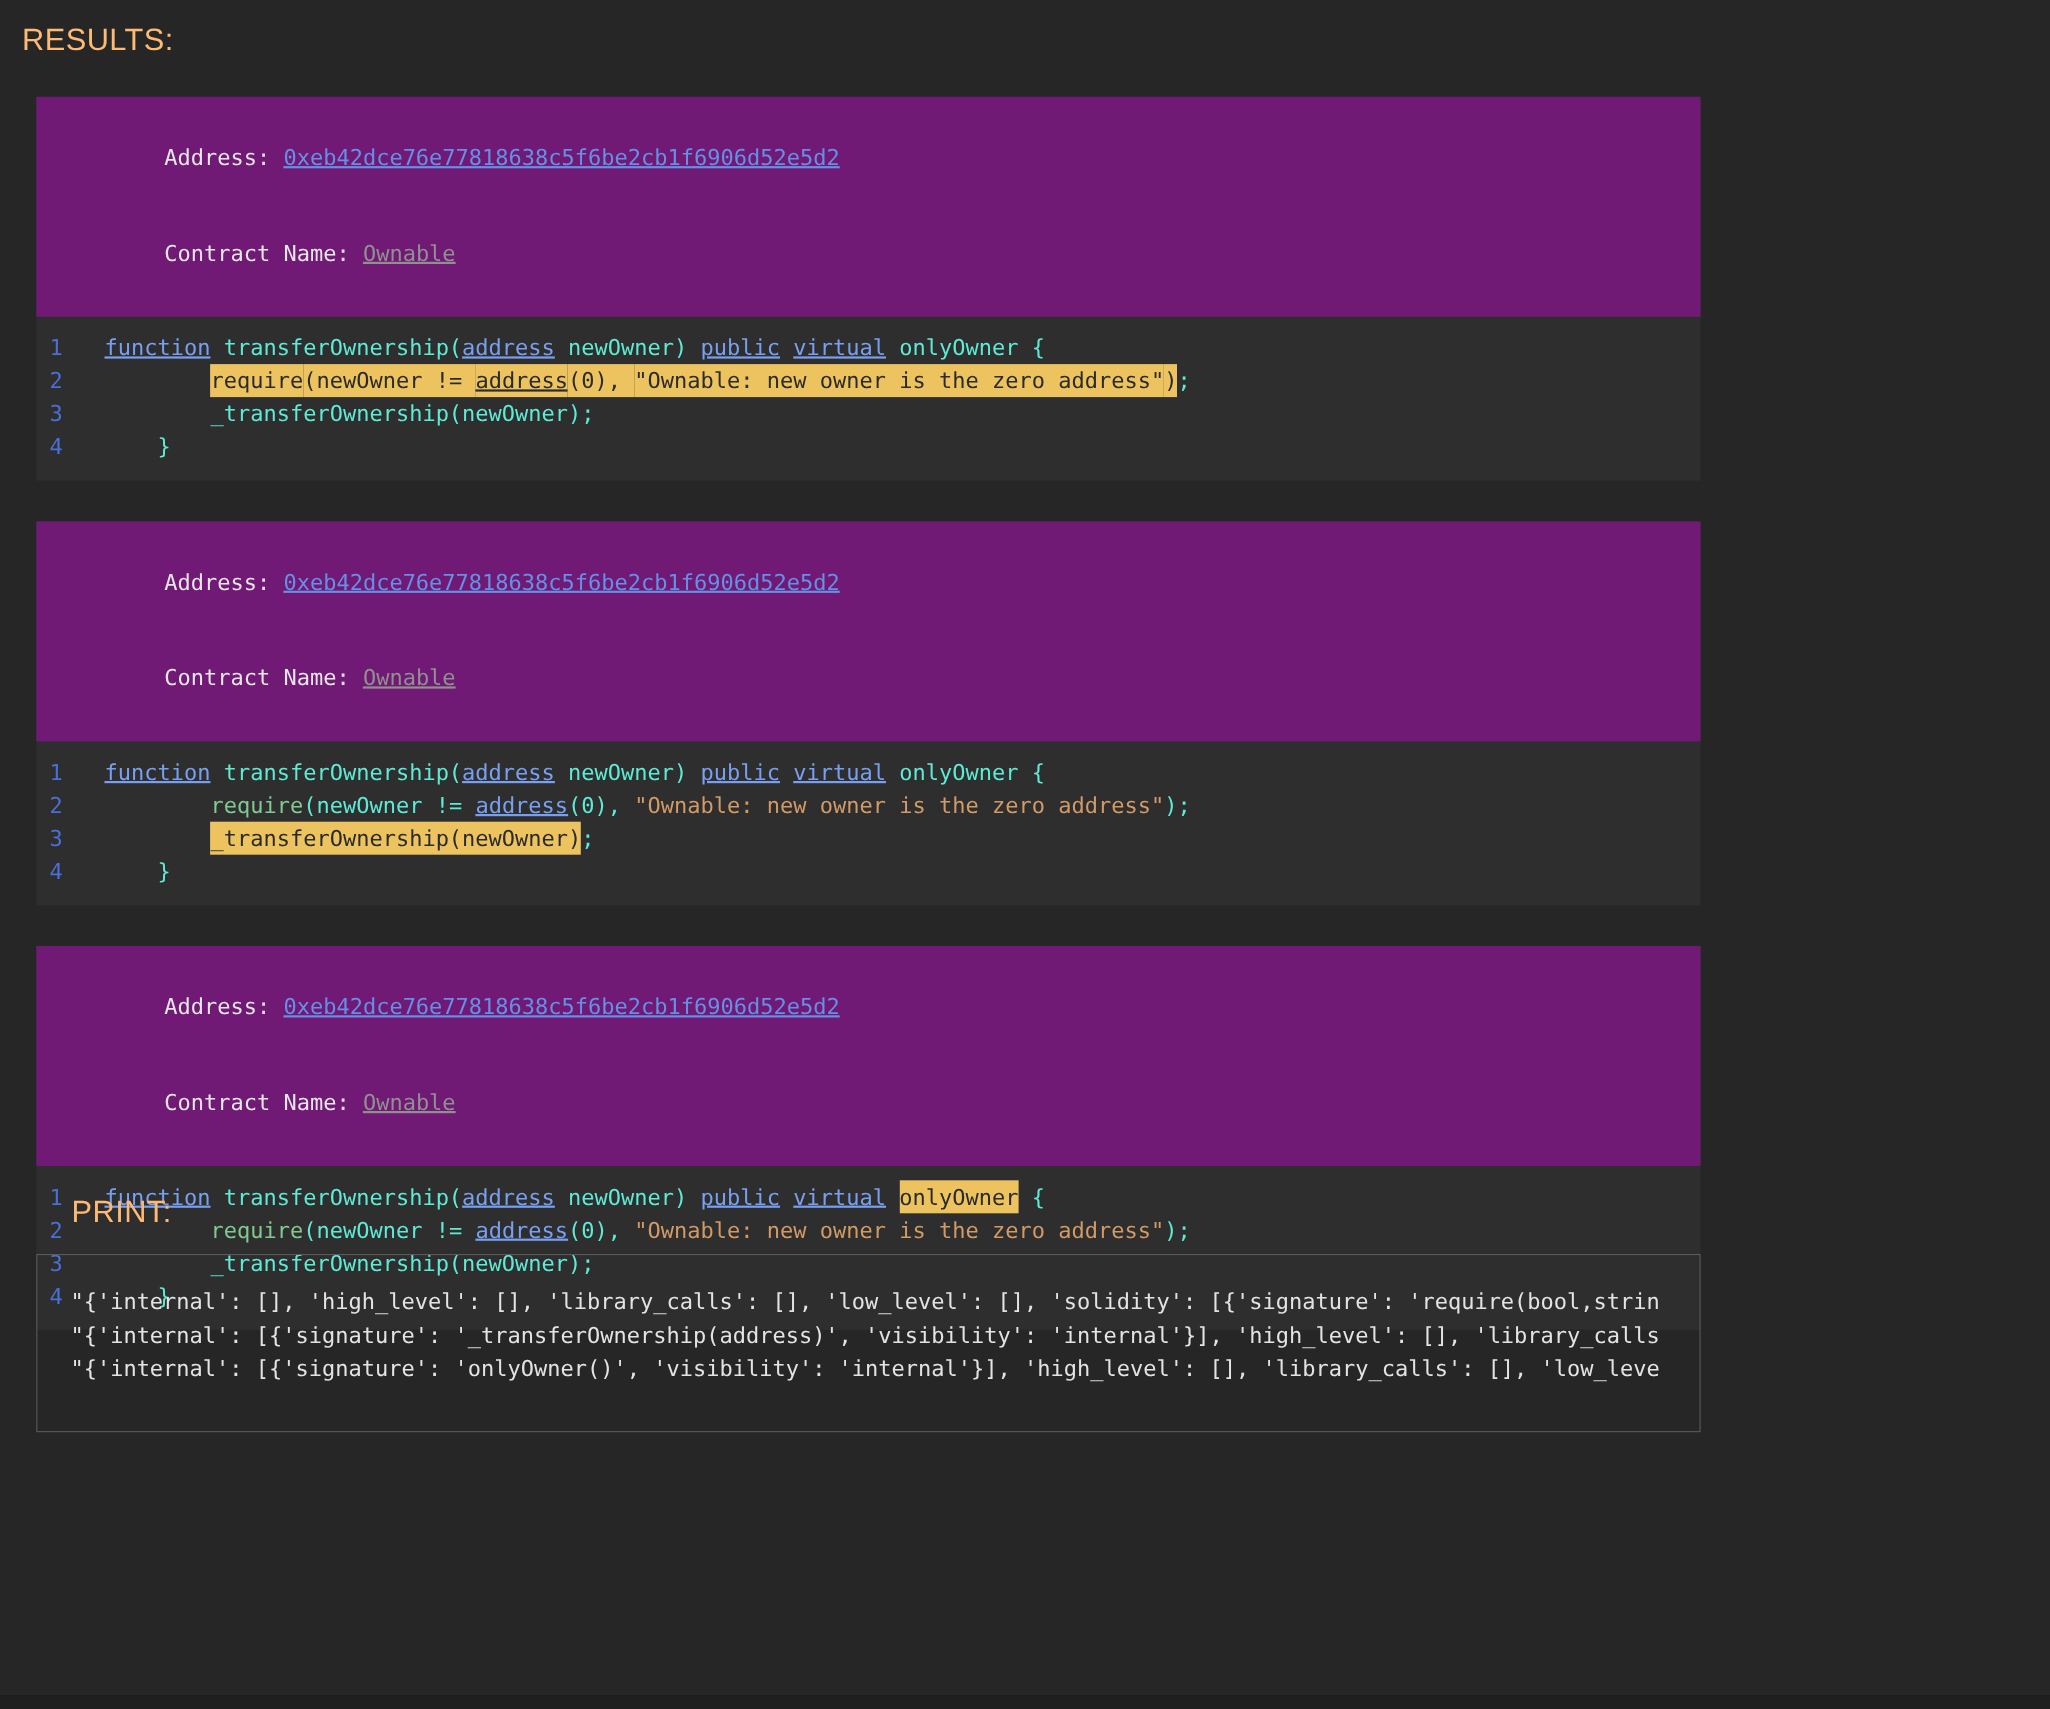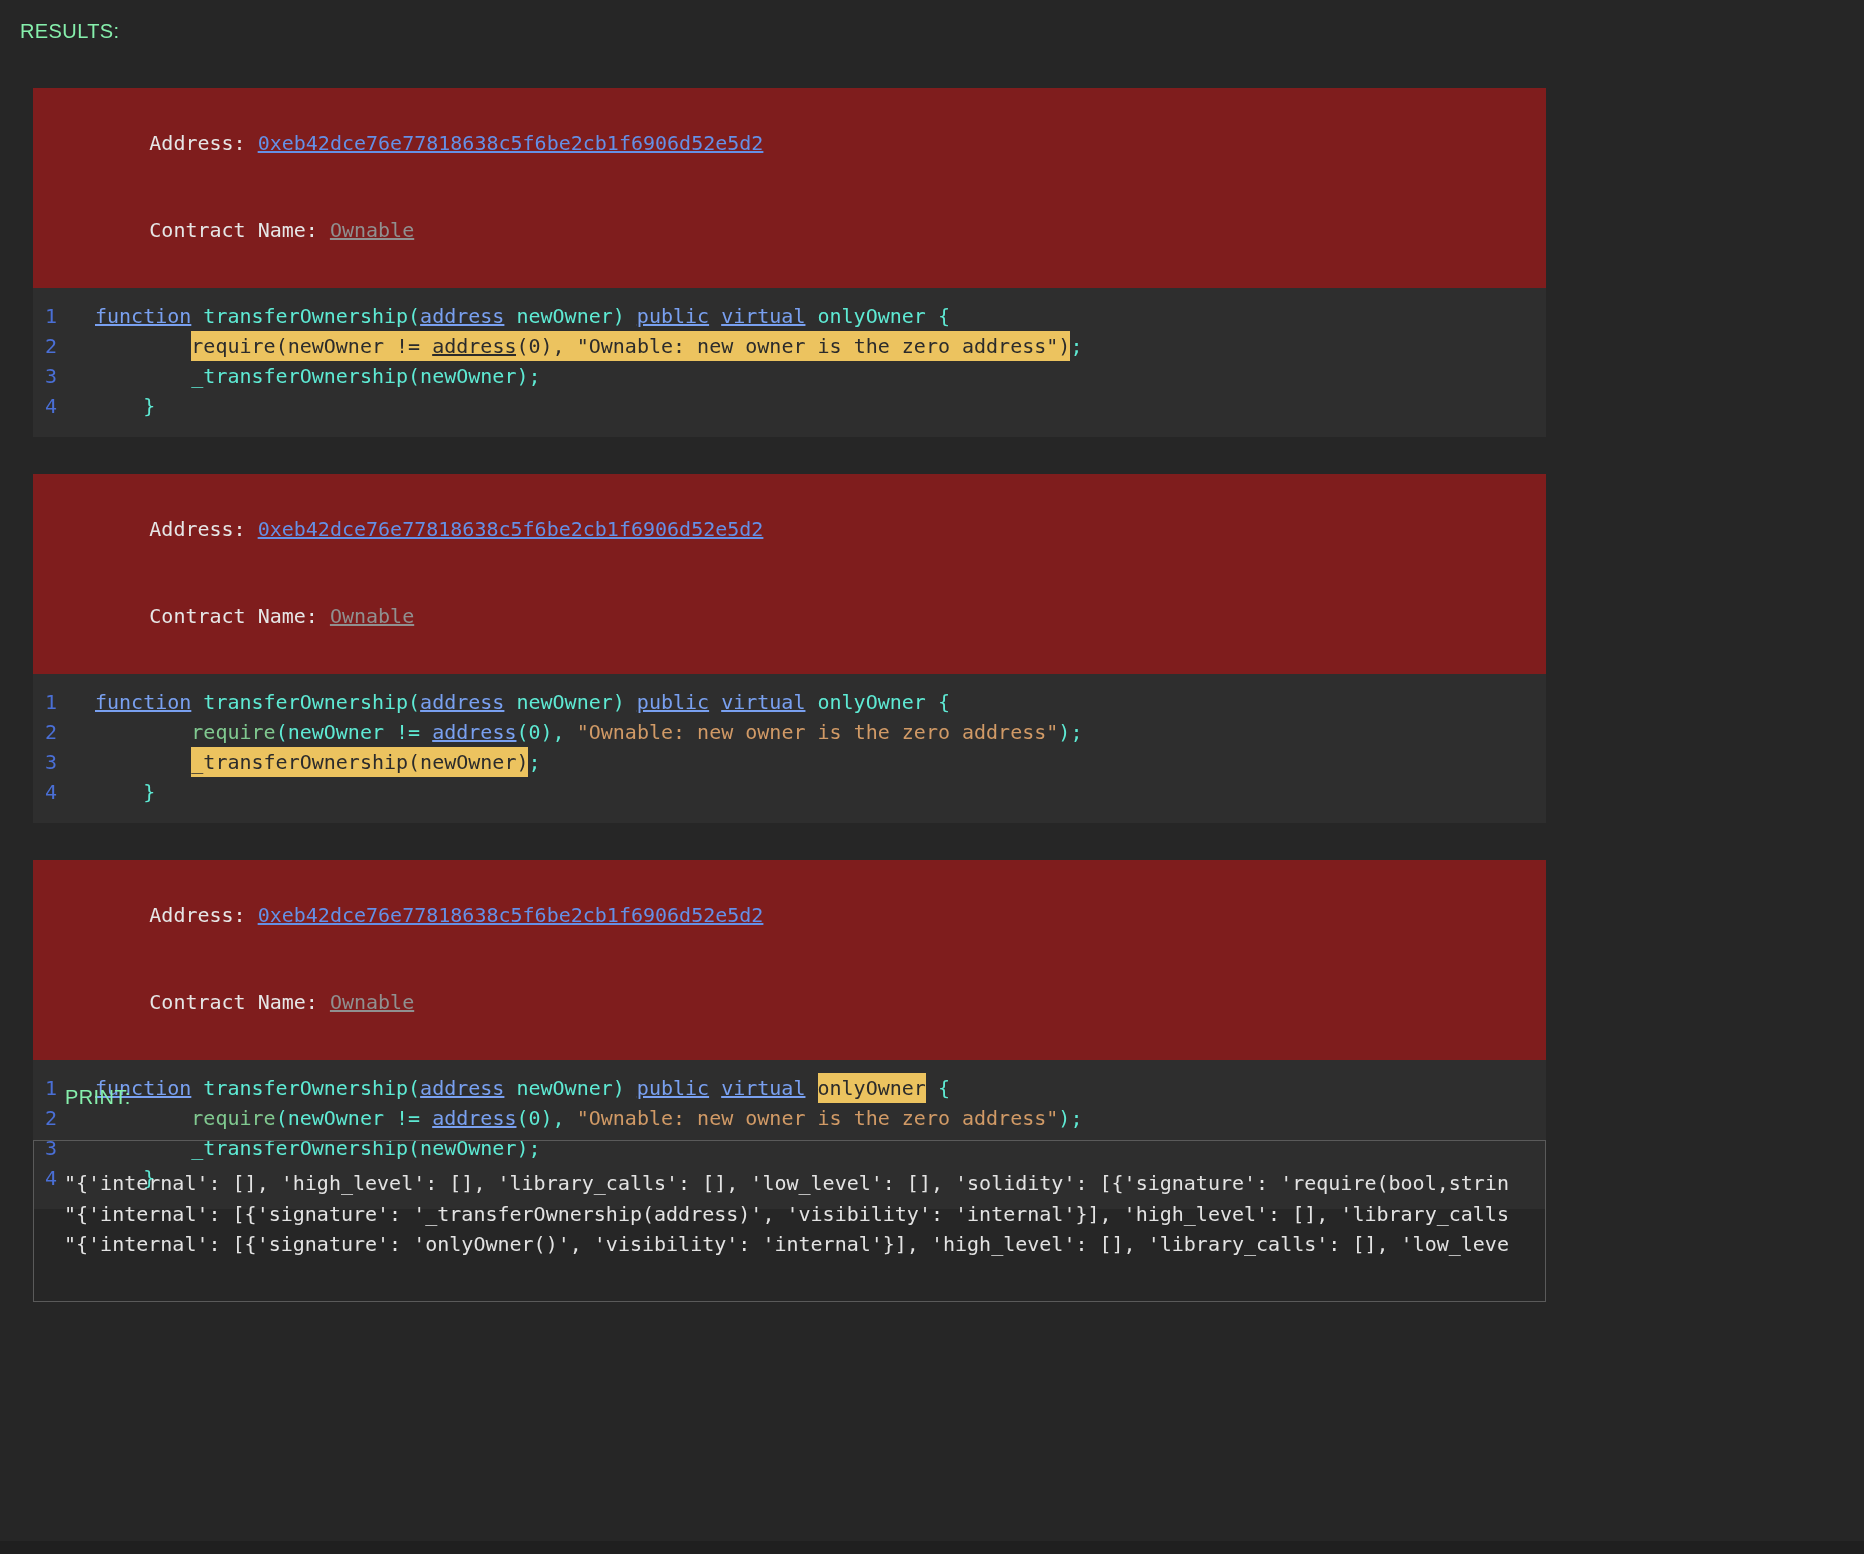--- a/index.html
+++ b/index.html
@@ -6,34 +6,34 @@
   html, body {
     width: 1864px; height: 1554px;
     background: #262626;
   }
   body {
     font-family: "Liberation Sans", sans-serif;
     position: relative;
     overflow: hidden;
   }
   .section-label {
-    color: #86efac;
-    font-size: 20px;
+    color: #fdba74;
+    font-size: 28px;
     letter-spacing: 0.4px;
   }
   #results-label { position: absolute; left: 20px; top: 20px; }
   #print-label   { position: absolute; left: 33px; top: 1086px; margin-left: 32px; }
 
   .cards {
     position: absolute; left: 33px; top: 88px; width: 1513px;
     display: flex; flex-direction: column; gap: 37px;
   }
   .card { background: #2e2e2e; }
   .card-header {
-    background: #7f1d1d;
+    background: #701a75;
     padding: 12px 20px 14px 20px;
     font-family: "DejaVu Sans Mono", monospace;
     font-size: 20px; line-height: 29px;
     color: #e6e6e6;
   }
   .header-row { white-space: pre; }
   .hdr-label { margin-right: 12px; }
   .address-link { color: #6590e6; text-decoration: underline; cursor: pointer; }
   .contract-name { color: #909090; text-decoration: underline; }
 

